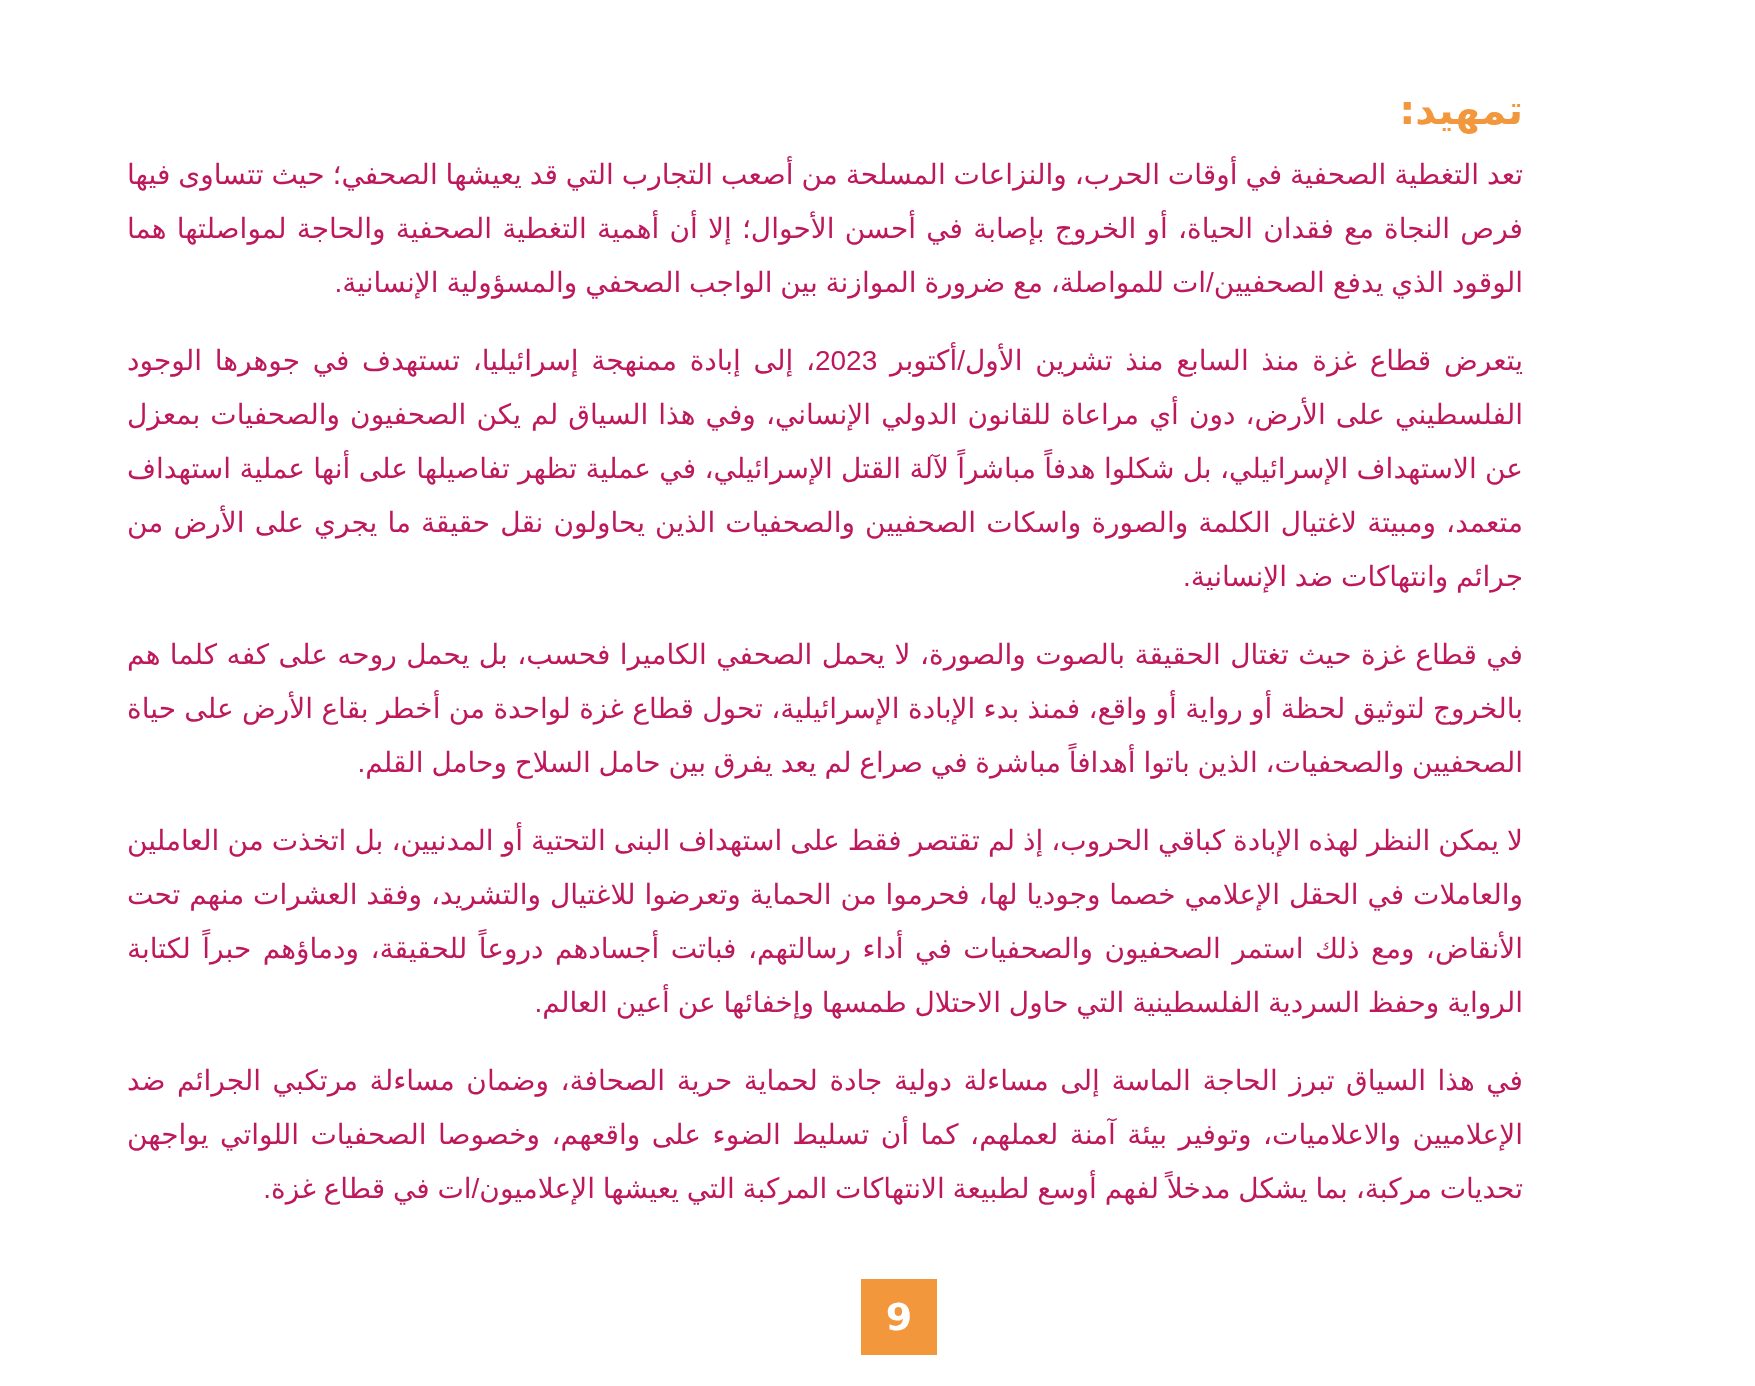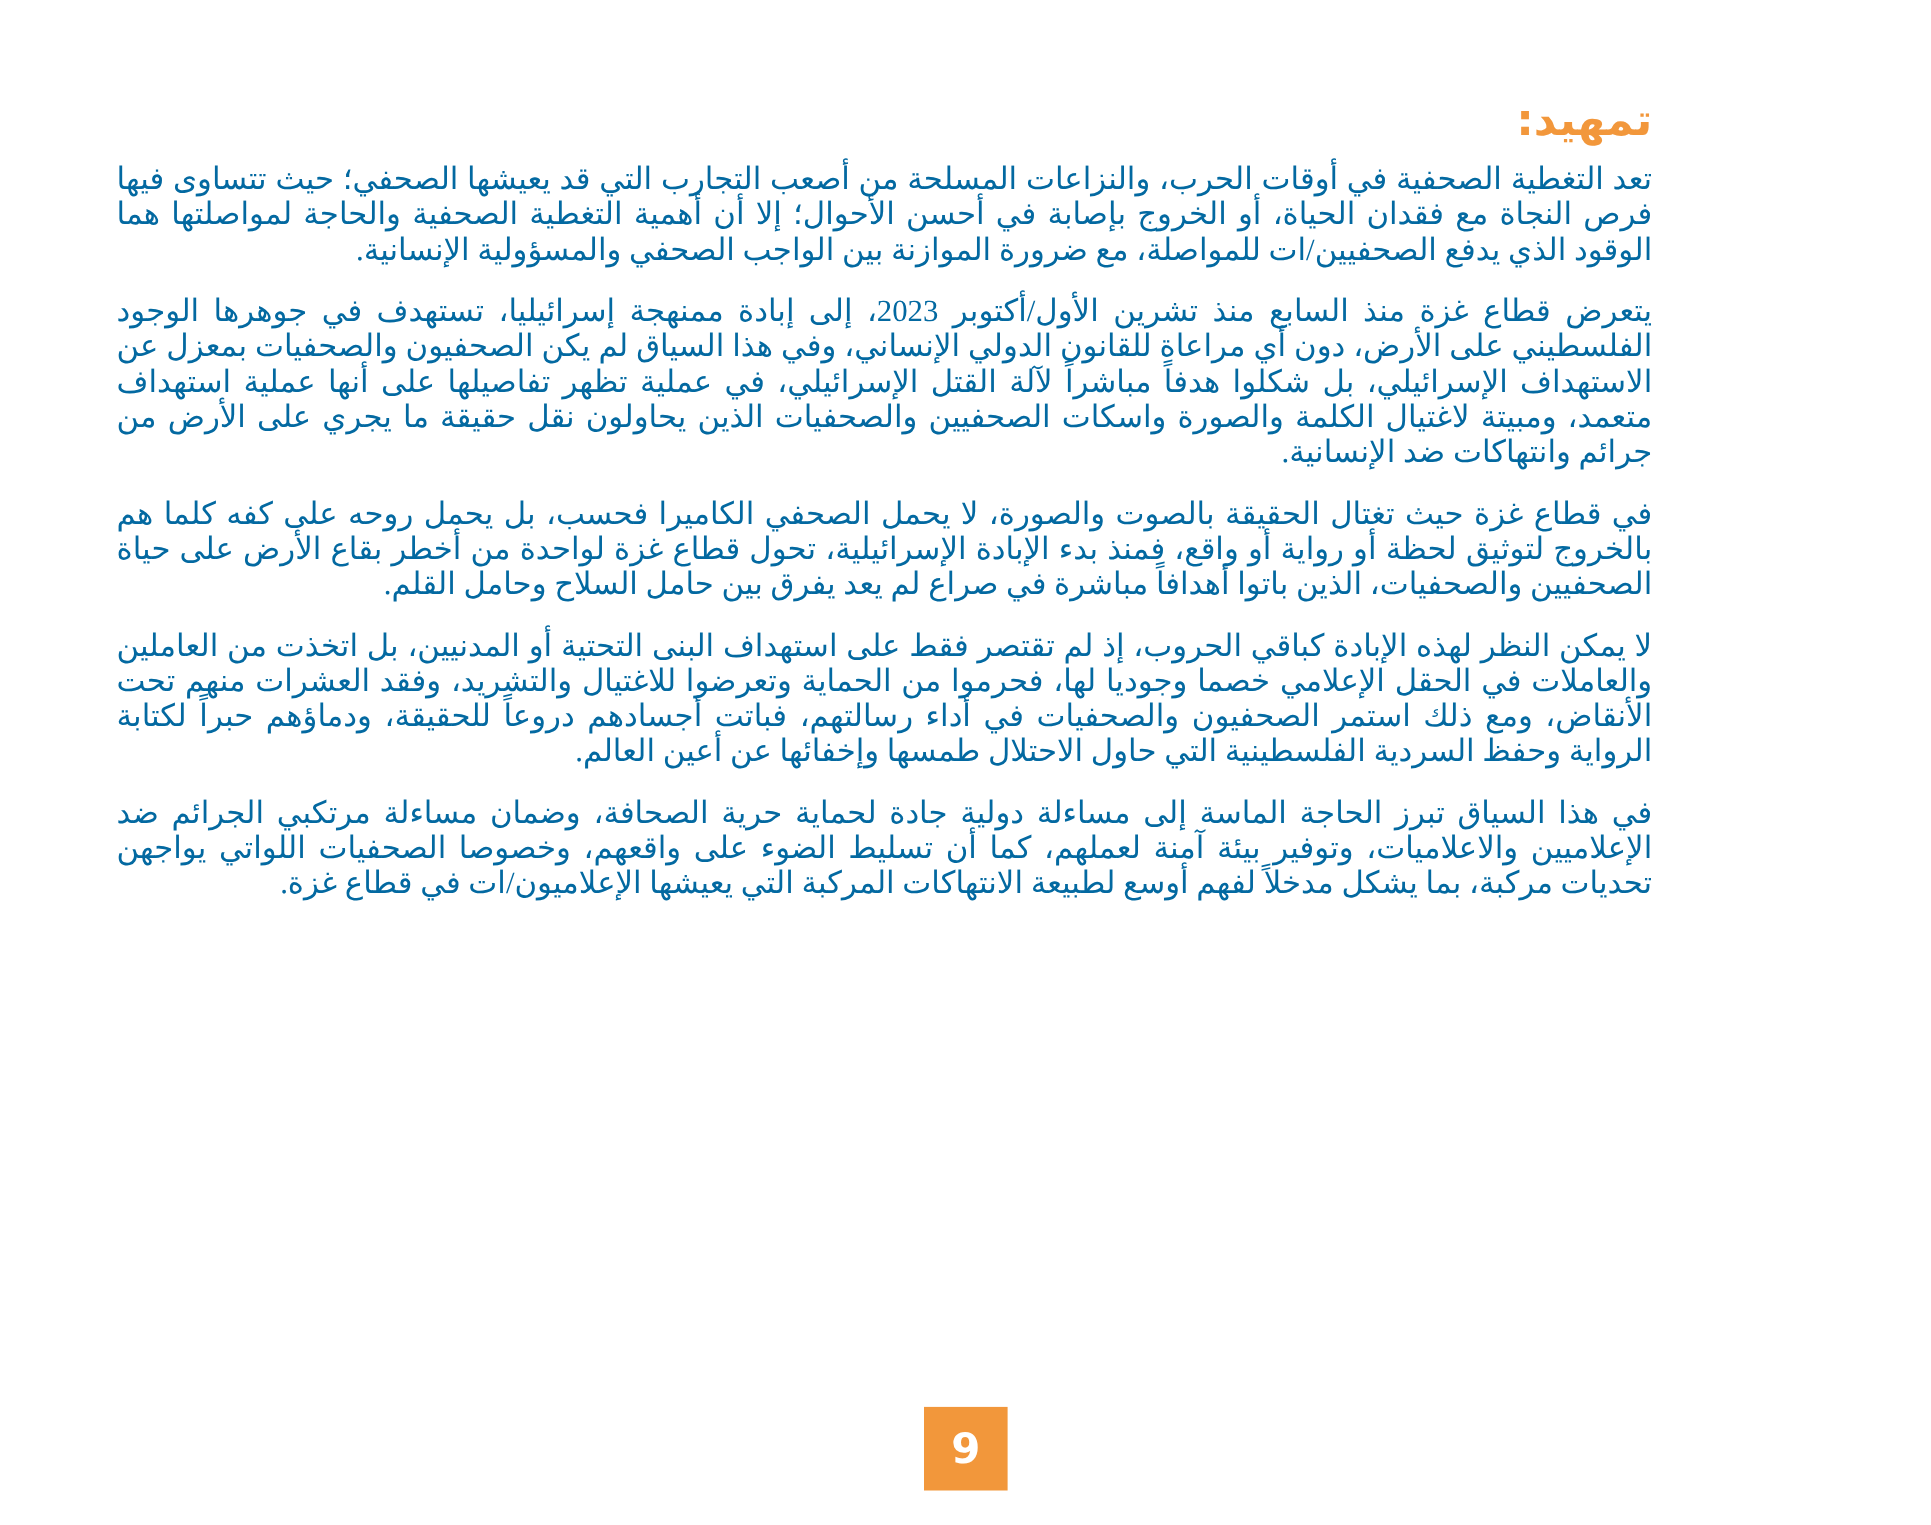--- a/index.html
+++ b/index.html
@@ -9,47 +9,48 @@
     width: 1755px;
     height: 1386px;
     overflow: hidden;
     font-family: "DejaVu Sans", sans-serif;
   }
   .page {
     position: relative;
     width: 1527px;
     height: 1386px;
     background: #ffffff;
+    margin-left: 21px;
   }
   .content {
     position: absolute;
     top: 84px;
     right: 25px;
     left: 106px;
     direction: rtl;
     unicode-bidi: embed;
   }
   .heading {
     color: #F2973B;
     font-size: 40px;
     line-height: 52px;
     font-weight: bold;
     text-align: right;
     margin: 0 0 12px 0;
     font-family: "DejaVu Sans", sans-serif;
   }
   .para {
-    color: #0369a1;
+    color: #be185d;
     font-size: 28px;
-    line-height: 32px;
+    line-height: 54px;
     text-align: justify;
     text-align-last: right;
     text-justify: inter-word;
     margin: 0 0 24px 0;
-    font-family: Liberation Serif, serif;
+    font-family: Liberation Sans, sans-serif;
   }
   .page-number-box {
     position: absolute;
     left: 840px;
     top: 1279px;
     width: 76px;
     height: 76px;
     background: #F2973B;
     display: flex;
     align-items: center;

